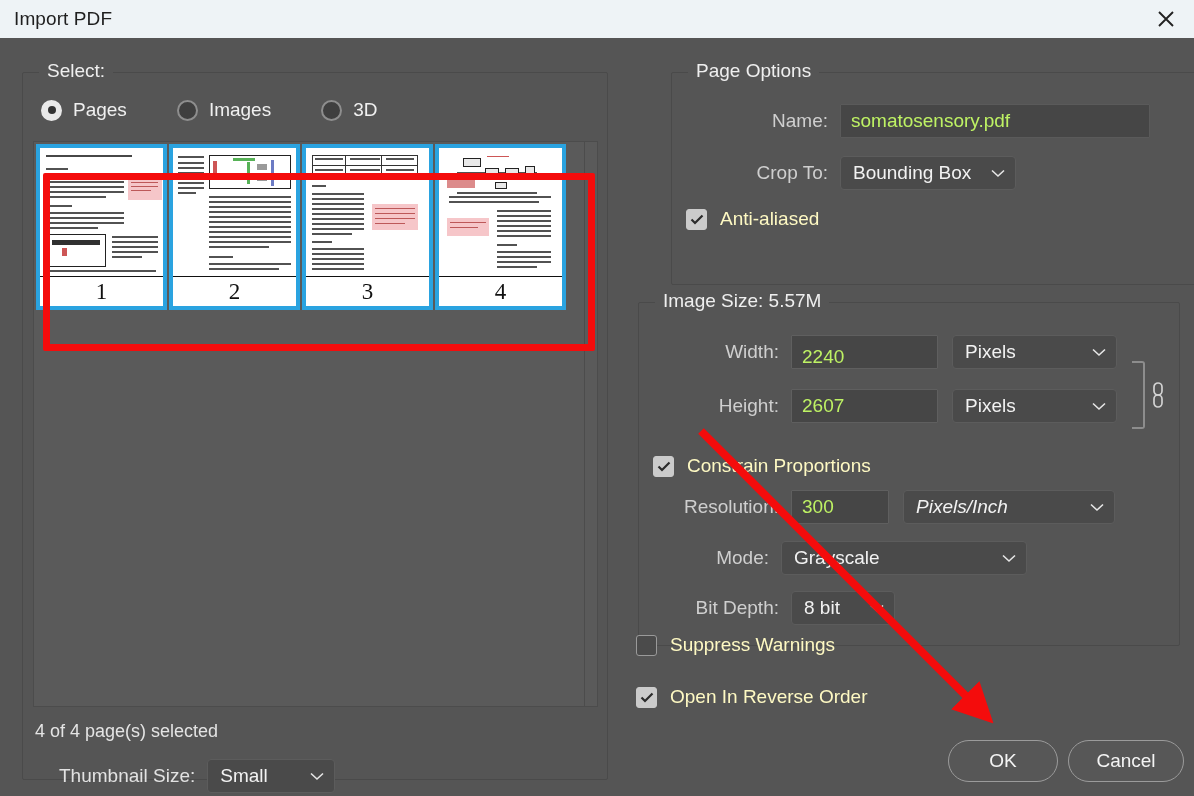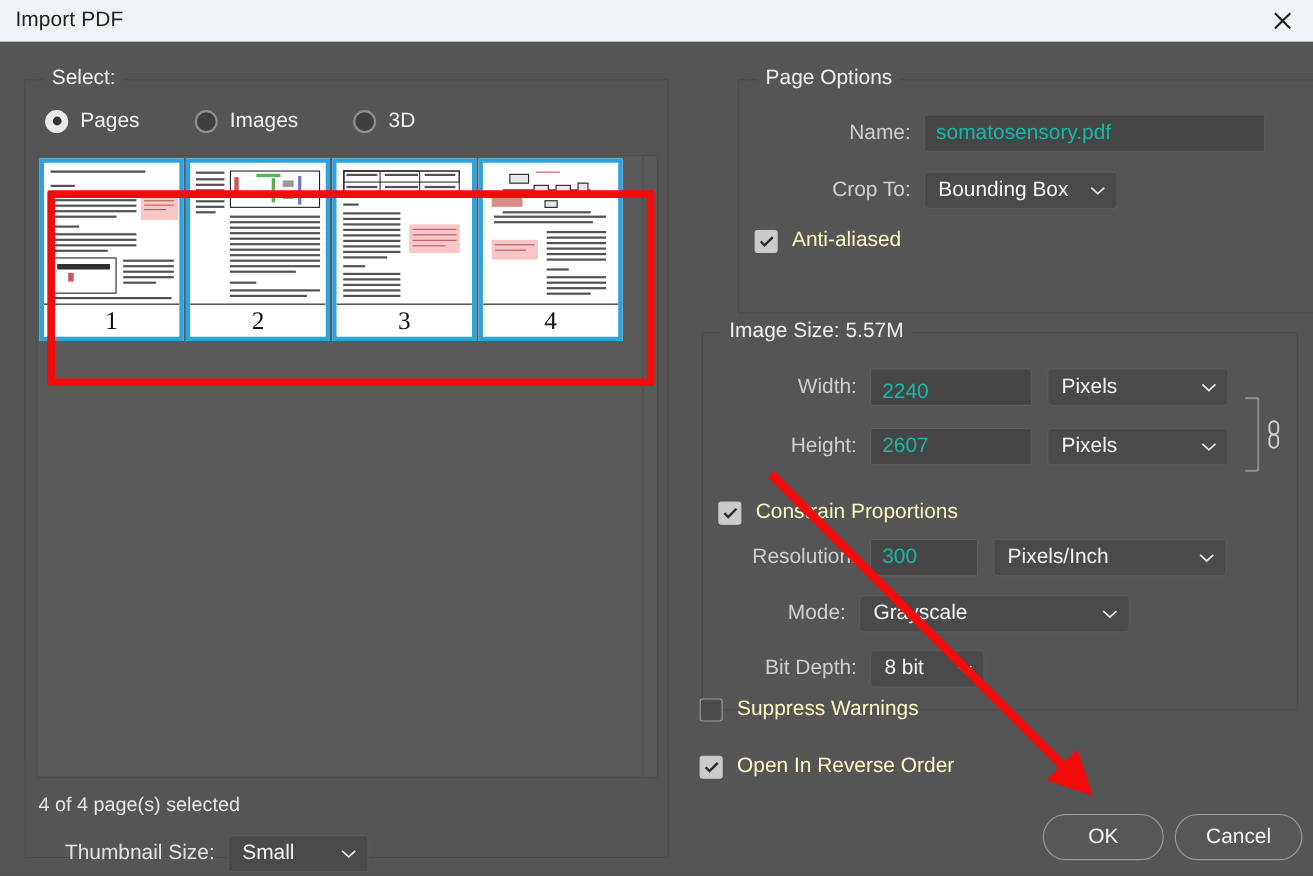--- a/index.html
+++ b/index.html
@@ -135,21 +135,21 @@
 
   .row{ position:absolute; display:flex; align-items:center; }
   .rlabel{
     font-size:19px; color:#cfcfcf; text-align:right;
     white-space:nowrap;
   }
 
   
   .txt{
     background:#464646; border:1px solid #5f5f5f;
-    color:#14b8a6; font-size:19px;
+    color:#bef264; font-size:19px;
     display:flex; align-items:center; padding:0 10px;
     height:34px; border-radius:1px;
   }
   .txt.noborder{ border-color:#5a5a5a; }
 
   
   .sel{
     background:#4a4a4a; border:1px solid #5c5c5c; border-radius:4px;
     color:#f2f2f2; font-size:19px; height:34px;
     display:flex; align-items:center; justify-content:space-between;
@@ -470,21 +470,21 @@
           </svg>
       </span>
       <span class="cb-label">Constrain Proportions</span>
     </div>
 
     <div class="row" style="left:0;top:187px;width:100%;">
       <span class="rlabel" style="width:140px;">Resolution:</span>
       <span class="txt" style="margin-left:12px;width:98px;">
         <span>300</span>
       </span>
-      <span class="sel" style="margin-left:14px;width:212px;">
+      <span class="sel" style="margin-left:14px;width:212px;font-style:italic;">
         <span>Pixels/Inch</span>
         <span class="caret">
           <svg width="14" height="9" viewBox="0 0 14 9">
               <path d="M1 1.5 L7 7 L13 1.5" stroke="#e6e6e6" stroke-width="1.6" fill="none"></path>
             </svg>
         </span>
       </span>
     </div>
 
     <div class="row" style="left:0;top:238px;width:100%;">

